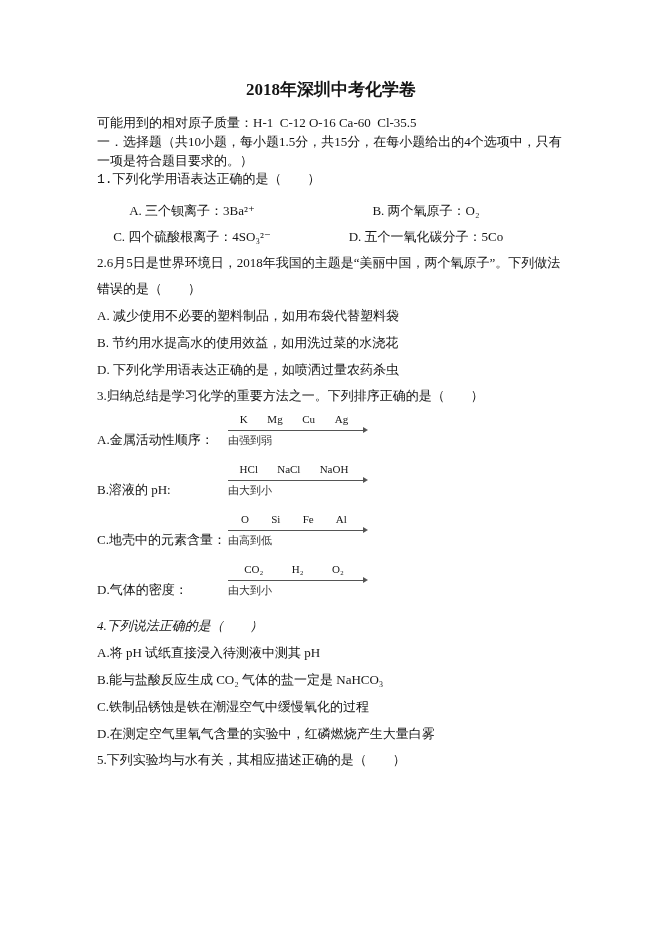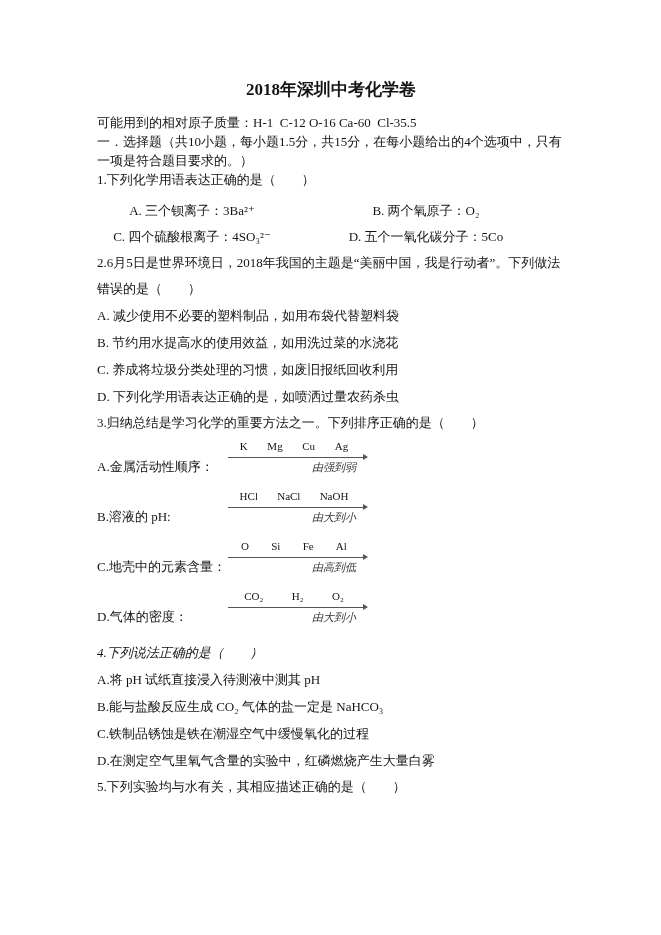--- a/index.html
+++ b/index.html
@@ -15,21 +15,21 @@
     overflow:hidden;
   }
   .title {
     font-size:17px; font-weight:bold;
     text-align:center;
     line-height:20px;
     margin:0 0 13px 0;
   }
   .intro  { margin:0; line-height:19px; white-space:pre-wrap; }
   .section{ margin:0; line-height:19px; }
-  .stem1  { margin:0 0 9px 0; line-height:19px; }
+  .stem1  { margin:0 0 9px 0; line-height:19px;font-family:Liberation Mono, monospace; }
   .stem2  { margin:0; line-height:26px; }
   .stem3  { margin:0 0 4px 0; line-height:26px; }
   .stem4  { margin:2px 0 0 0; line-height:26px;font-style:italic; }
   .stem5  { margin:0; line-height:26px; }
   .q1-grid{
     display:grid;
     grid-template-columns:190px 1fr;
     line-height:26px;
     text-align:center;
   }
@@ -50,49 +50,47 @@
   }
   .arrow { display:flex; align-items:center; }
   .arrow .shaft { flex:1; height:1px; background:#555555; }
   .arrow .head {
     width:0; height:0;
     border-left:5px solid #555555;
     border-top:3px solid transparent;
     border-bottom:3px solid transparent;
   }
   .diagram-caption {
-    text-align:right;
+    text-align:left;
     line-height:15px;
     padding-right:12px;
     color:#333333;
-    font-style:italic;
   }
 </style>
 </head>
 <body>
 
 <div class="page">
 
   <h1 class="title">2018年深圳中考化学卷</h1>
 
   <p class="intro">可能用到的相对原子质量：H-1  C-12 O-16 Ca-60  Cl-35.5</p>
   <p class="section">一．选择题（共10小题，每小题1.5分，共15分，在每小题给出的4个选项中，只有一项是符合题目要求的。）</p>
 
   <p class="stem1">1.下列化学用语表达正确的是（　　）</p>
   <div class="q1-grid">
     <span>A. 三个钡离子：3Ba²⁺</span>
     <span>B. 两个氧原子：O₂</span>
     <span>C. 四个硫酸根离子：4SO₃²⁻</span>
     <span>D. 五个一氧化碳分子：5Co</span>
   </div>
 
-  <p class="stem2">2.6月5日是世界环境日，2018年我国的主题是“美丽中国，我是行动者”。下列做法错误的是（　　）</p>
+  <p class="stem2">2.6月5日是世界环境日，2018年我国的主题是“美丽中国，两个氧原子”。下列做法错误的是（　　）</p>
   <p class="opt">A. 减少使用不必要的塑料制品，如用布袋代替塑料袋</p>
   <p class="opt">B. 节约用水提高水的使用效益，如用洗过菜的水浇花</p>
-  <p class="opt">C. 养成将垃圾分类处理的习惯，如废旧报纸回收利用</p>
   <p class="opt">D. 下列化学用语表达正确的是，如喷洒过量农药杀虫</p>
 
   <p class="stem3">3.归纳总结是学习化学的重要方法之一。下列排序正确的是（　　）</p>
 
   <div class="diagram-row">
     <span class="diagram-label">A.金属活动性顺序：</span>
     <div class="diagram">
       <div class="diagram-items">
         <span>K</span>
         <span>Mg</span>

